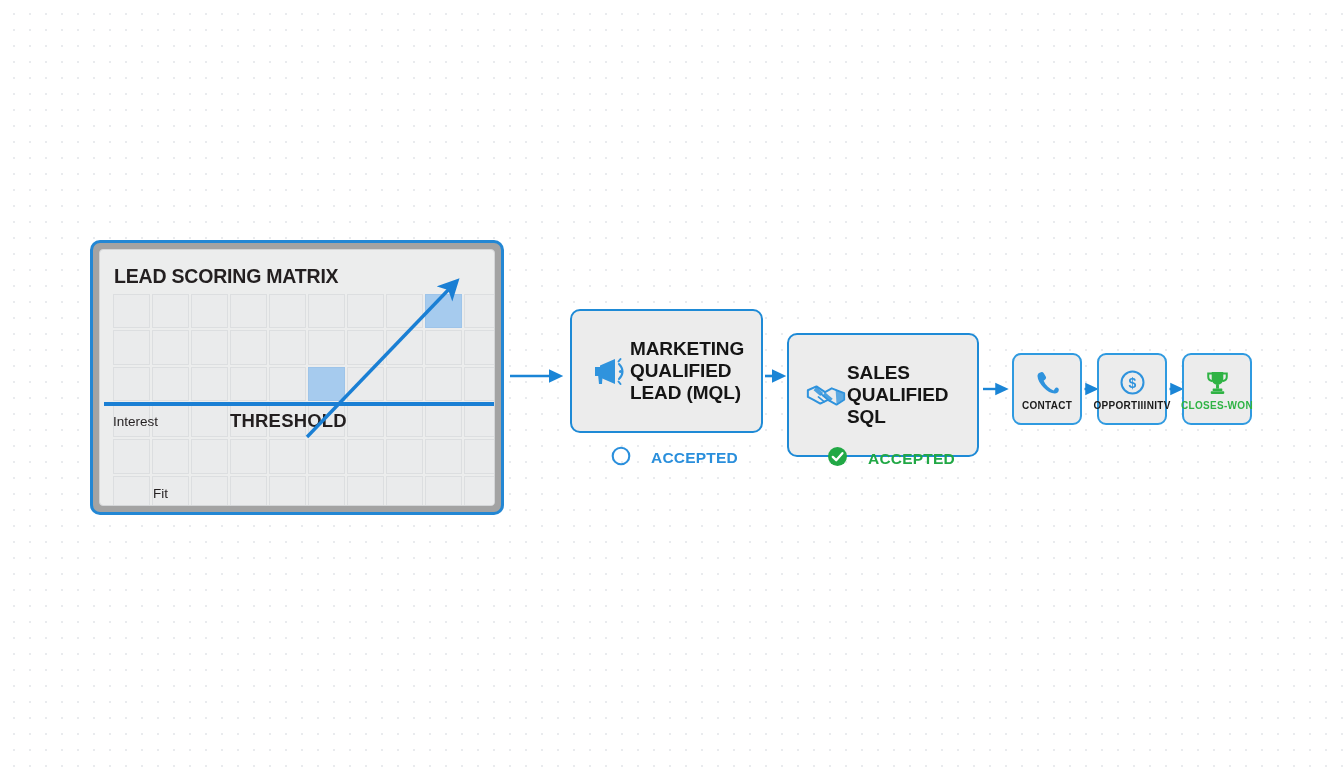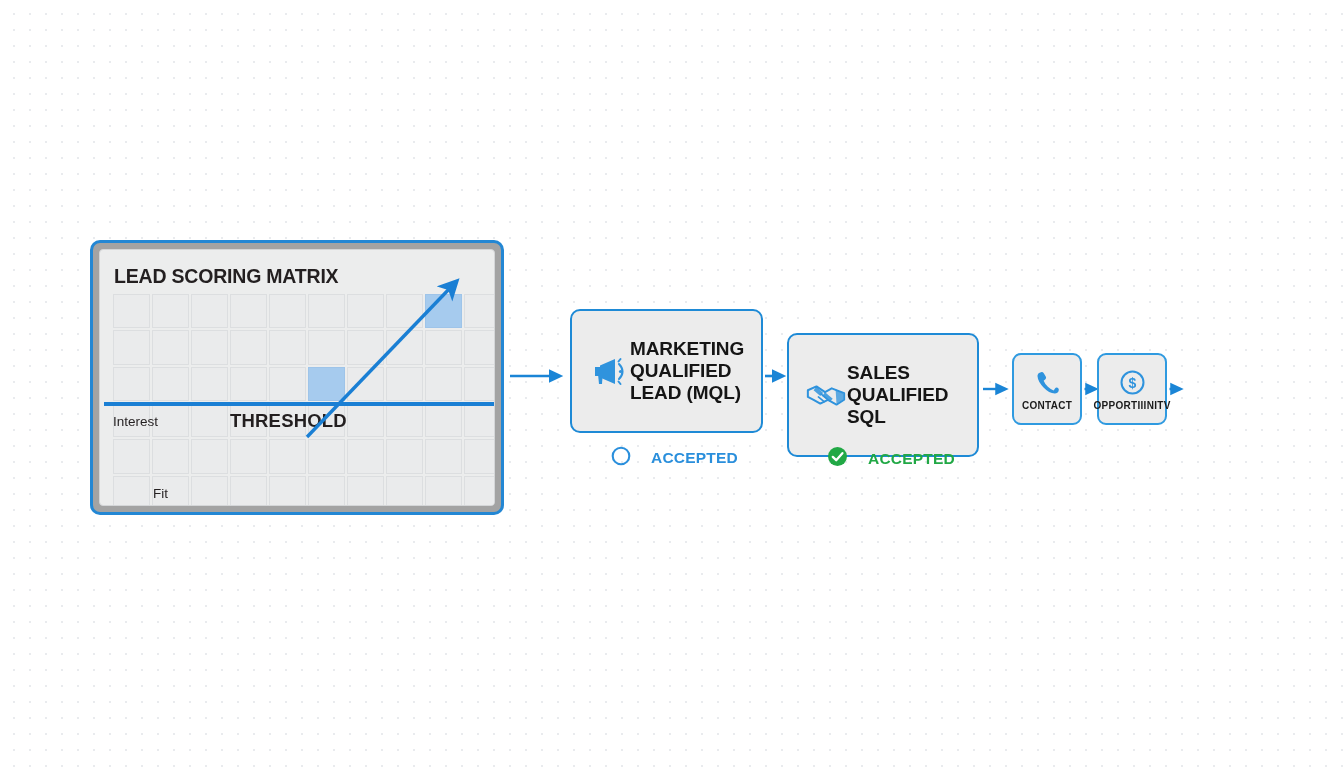--- a/index.html
+++ b/index.html
@@ -408,14 +408,27 @@
 
   <svg class="flow-arrow" style="left:1169px; top:381px;" width="16" height="16">
     <defs>
       <marker id="tipF" markerWidth="6" markerHeight="6" refX="2.8" refY="3" orient="auto" markerUnits="strokeWidth">
         <path d="M0,0.4 L5.6,3 L0,5.6 Z" fill="#1a85d6"></path>
       </marker>
     </defs>
     <line x1="0.5" y1="8" x2="8" y2="8" stroke="#1a85d6" stroke-width="2.4" marker-end="url(#tipF)"></line>
   </svg>
 
+  <div class="small-box won" id="box-closedwon">
+    <div class="sicon">
+      <svg viewBox="0 0 28 28" width="27" height="27">
+        <path d="M8 3 L20 3 L20 10 Q20 15.4 14 16.6 Q8 15.4 8 10 Z" fill="#2fb344"></path>
+        <path d="M8 4.6 L4.4 4.6 L4.4 8 Q4.4 11.6 8.2 12.4" fill="none" stroke="#2fb344" stroke-width="2.1" stroke-linecap="round"></path>
+        <path d="M20 4.6 L23.6 4.6 L23.6 8 Q23.6 11.6 19.8 12.4" fill="none" stroke="#2fb344" stroke-width="2.1" stroke-linecap="round"></path>
+        <rect x="12.5" y="16" width="3" height="4.4" fill="#2fb344"></rect>
+        <rect x="9" y="20.2" width="10" height="2.6" rx="0.6" fill="#2fb344"></rect>
+        <rect x="7" y="23" width="14" height="2.8" rx="0.8" fill="#2fb344"></rect>
+      </svg>
+    </div>
+    <div class="slabel">CLOSES-WON</div>
+  </div>
 
 </div>
 
 </body></html>

